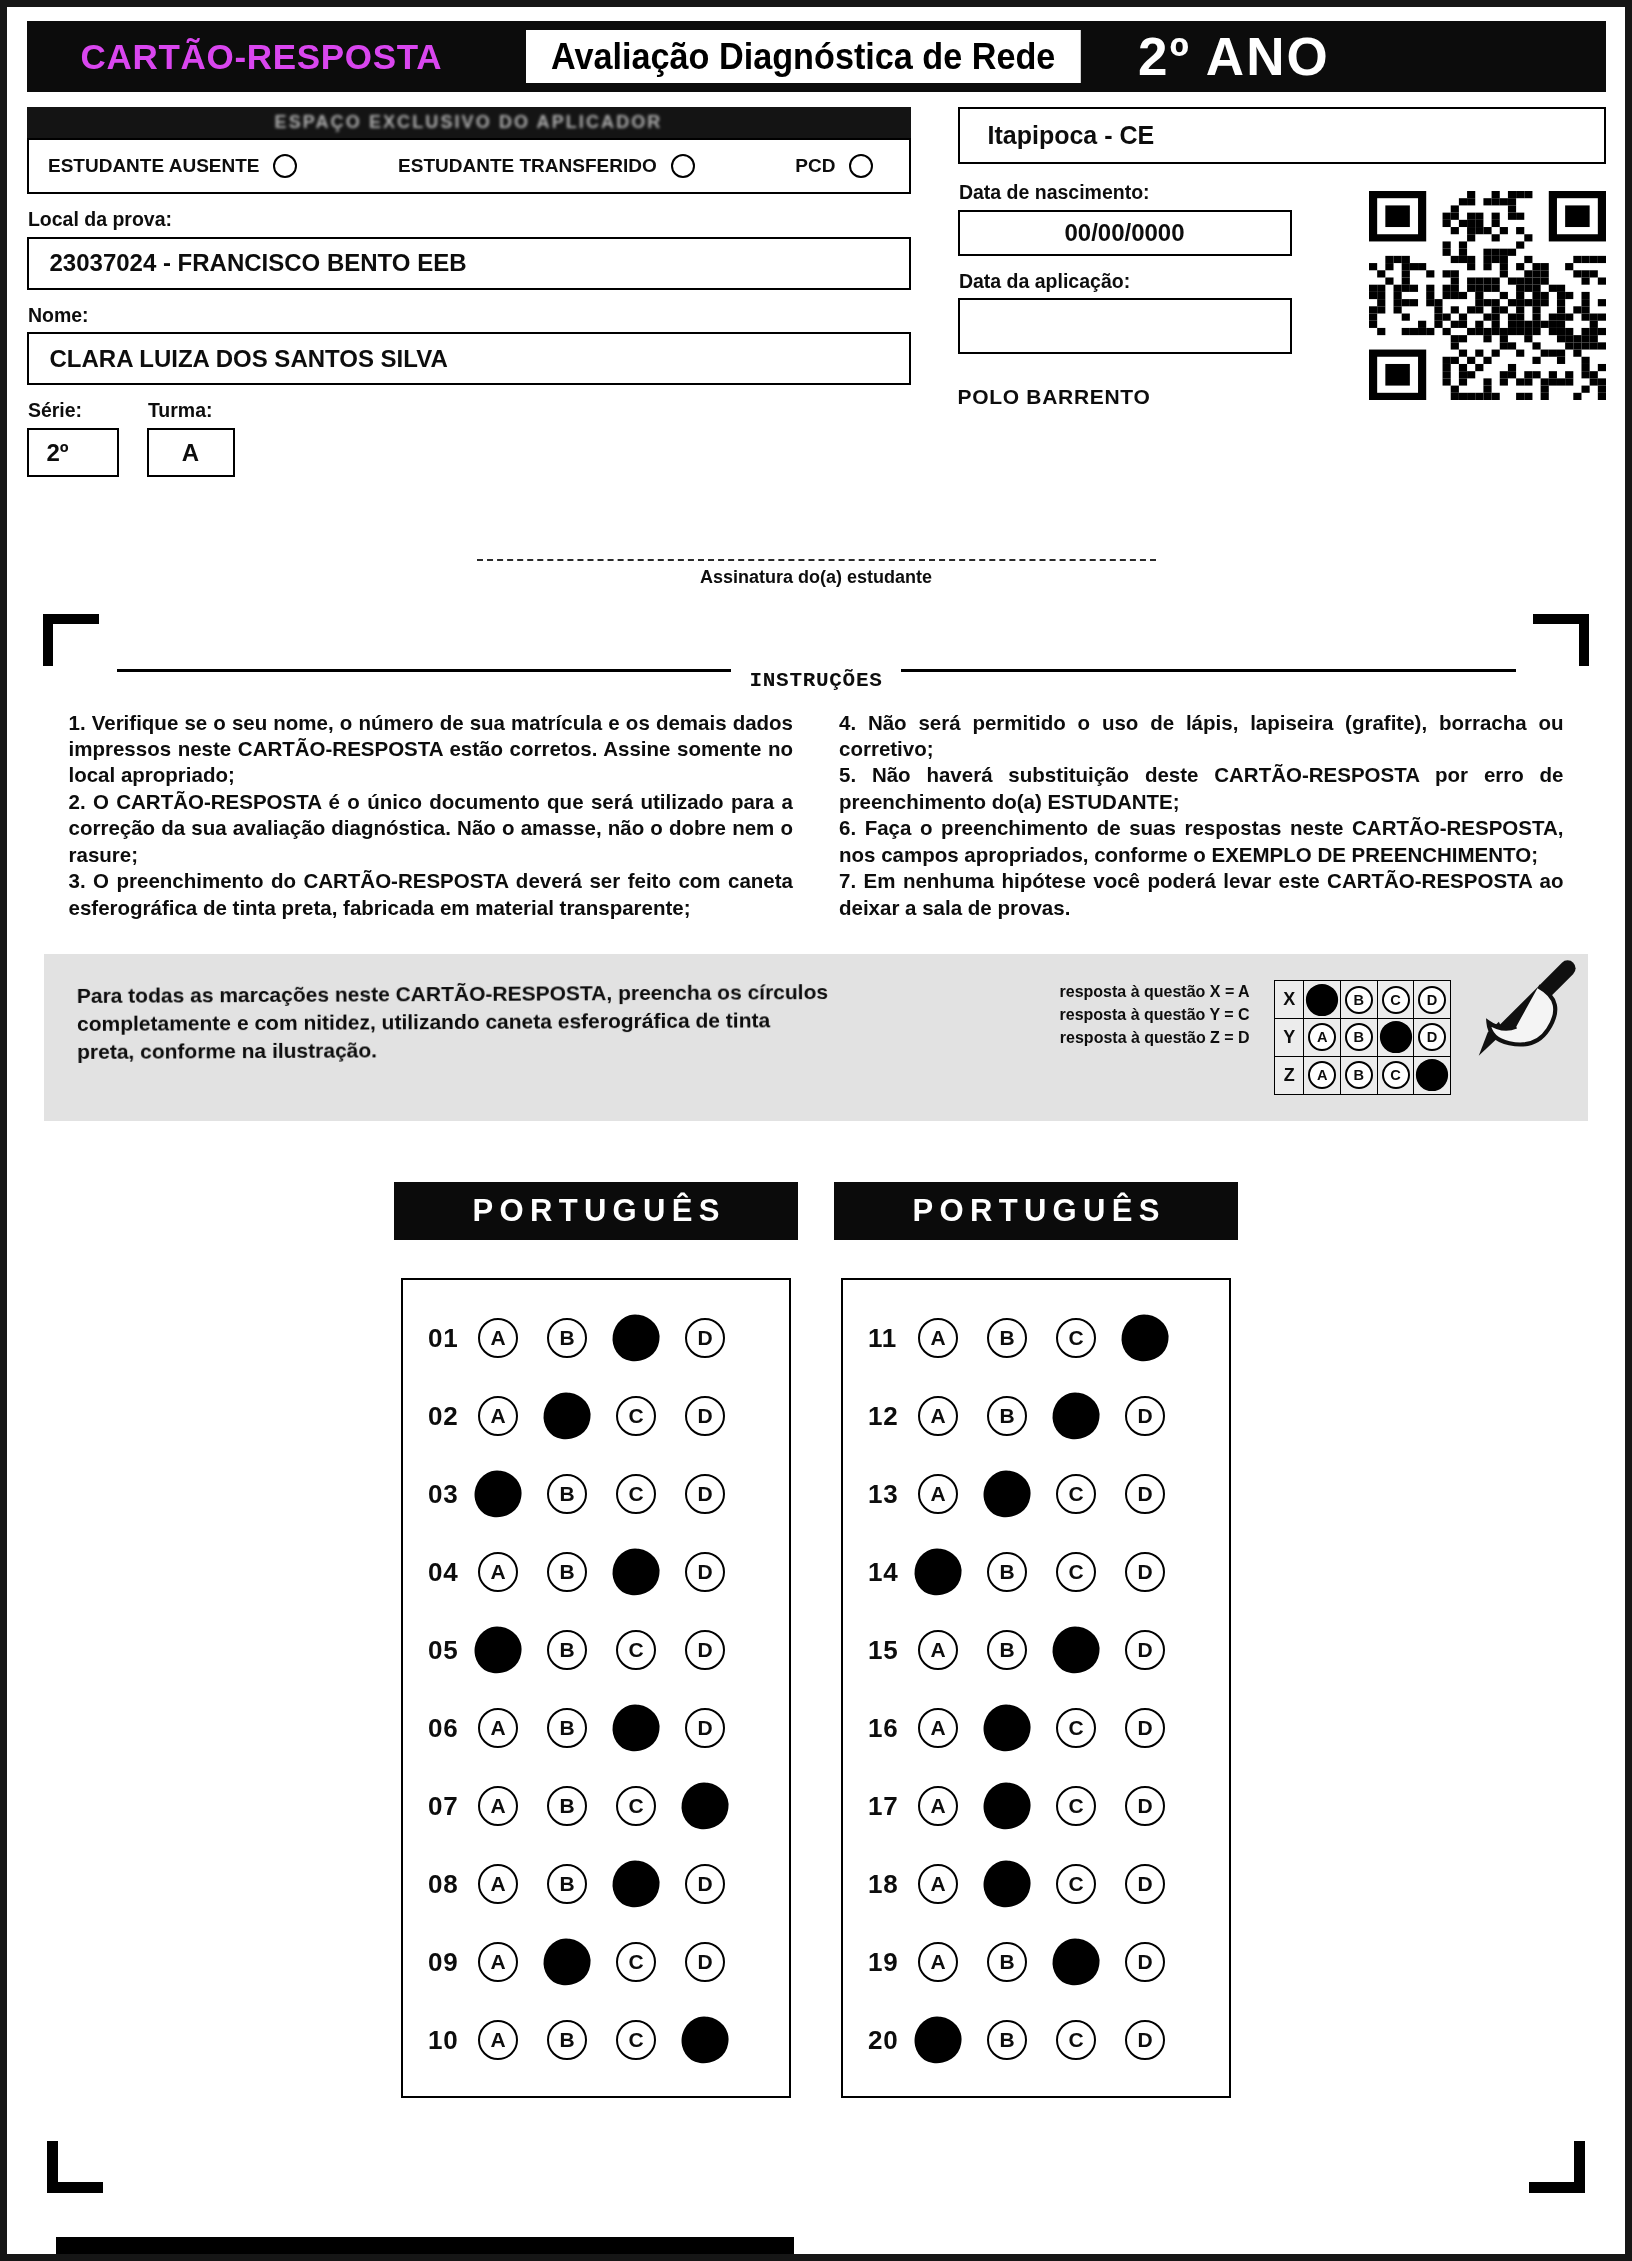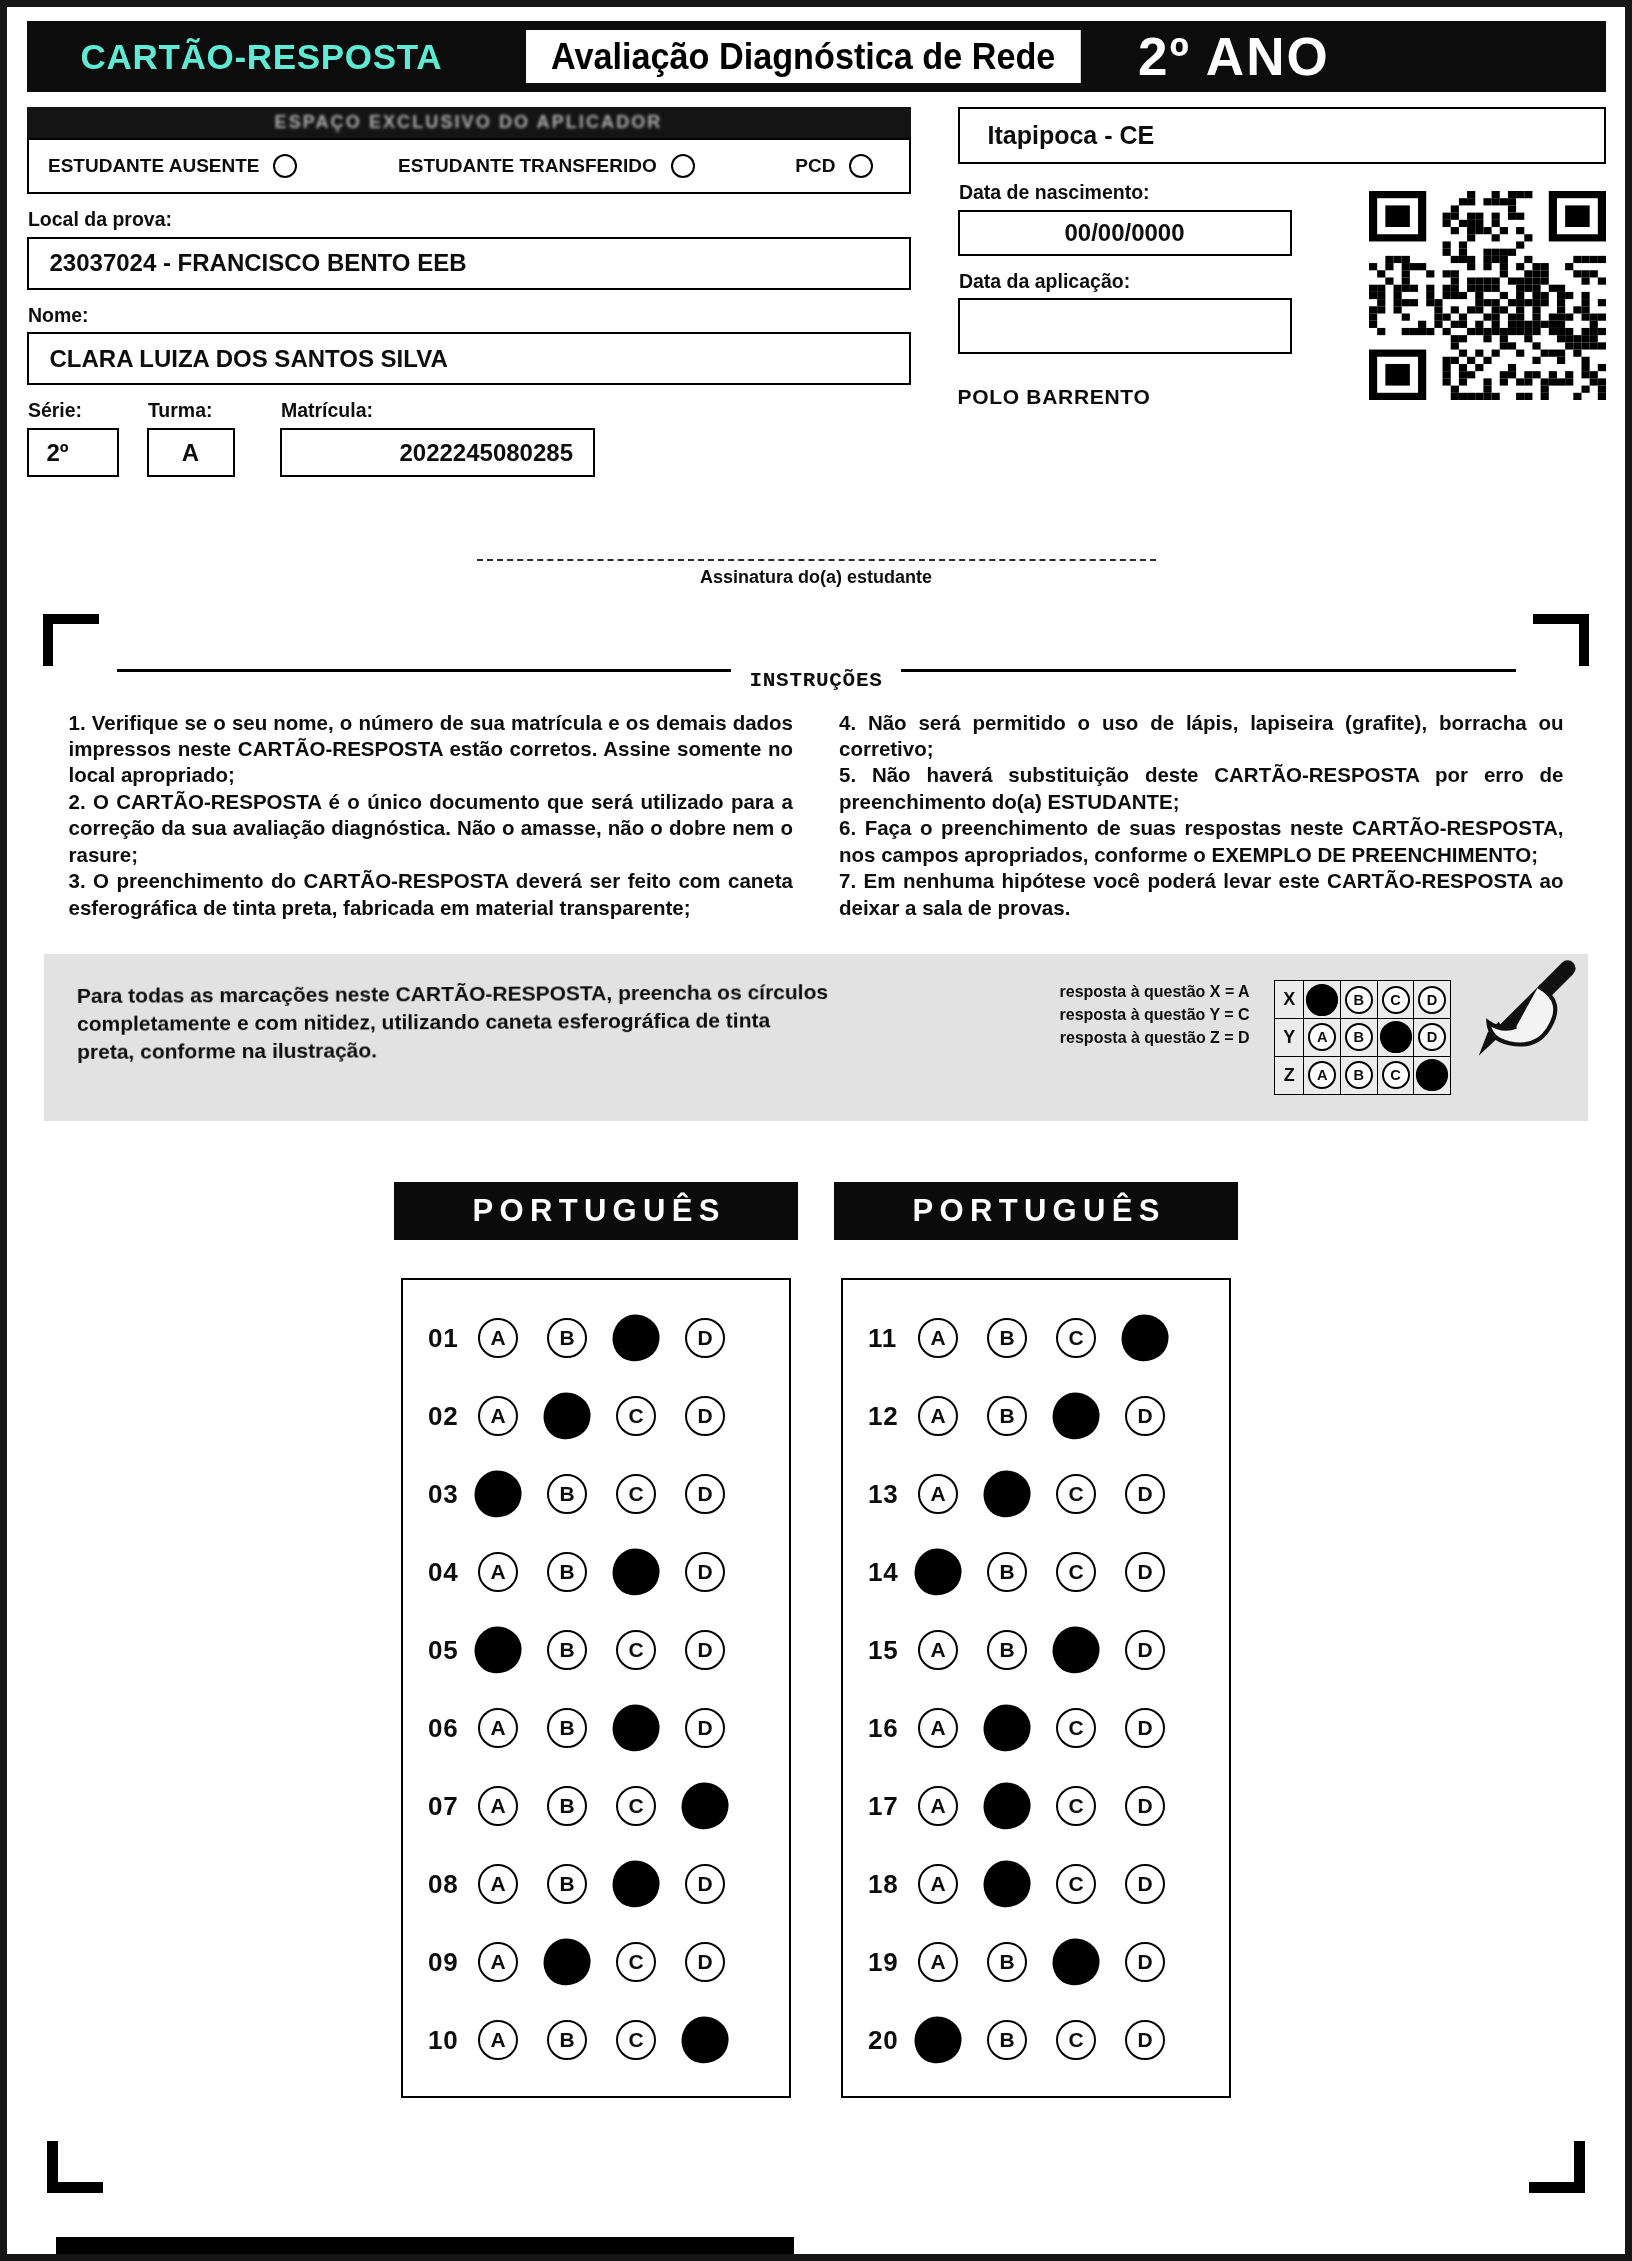--- a/index.html
+++ b/index.html
@@ -2,21 +2,21 @@
 <html lang="pt-BR" style="font-size:11px"><head>
 <meta charset="utf-8">
 <style>
   * { box-sizing: border-box; }
   body { margin:0; background:#fff; font-family:"Liberation Sans", sans-serif; color:#0d0d0d; }
   .page { position:relative; width:1632px; height:2261px; background:#fff;
           border:7px solid #161616; padding:14px 19.5px; overflow:hidden; }
 
   
   .banner { display:flex; align-items:center; background:#0c0c0c; height:71px; }
-  .banner-title { color:#5eead4; font-weight:bold; font-size:35px; margin-left:54px; letter-spacing:0.7px; }
+  .banner-title { color:#d946ef; font-weight:bold; font-size:35px; margin-left:54px; letter-spacing:0.7px; }
   .banner-box { background:#fff; color:#000; padding:5.6px 26.4px; margin-left:84px;
                 font-size:36px; font-weight:bold; transform:scaleX(.95); transform-origin:left center; white-space:nowrap; }
   .banner-grade { color:#fff; font-size:53px; font-weight:bold; margin-left:28px; letter-spacing:2.1px; }
 
   .artifact-line { position:absolute; top:103px; right:28px; width:299px; border-top:2.1px dashed #777; }
 
   
   .form-grid { display:flex; margin-top:15.3px; }
   .form-left { width:884px; }
   .form-right { flex:1; margin-left:47px; position:relative; }
@@ -151,26 +151,20 @@
         <div class="sr-item">
           <div class="f-label">Série:</div>
           <div class="sr-box w-serie">
             <span>2º</span>
           </div>
         </div>
         <div class="sr-item m-turma">
           <div class="f-label">Turma:</div>
           <div class="sr-box w-turma">
             <span>A</span>
-          </div>
-        </div>
-        <div class="sr-item m-matr">
-          <div class="f-label">Matrícula:</div>
-          <div class="sr-box w-matr">
-            <span>2022245080285</span>
           </div>
         </div>
       </div>
     </div>
 
     <div class="form-right">
       <div class="f-box muni-box">
         <span>Itapipoca - CE</span>
       </div>
       <div class="right-row">

